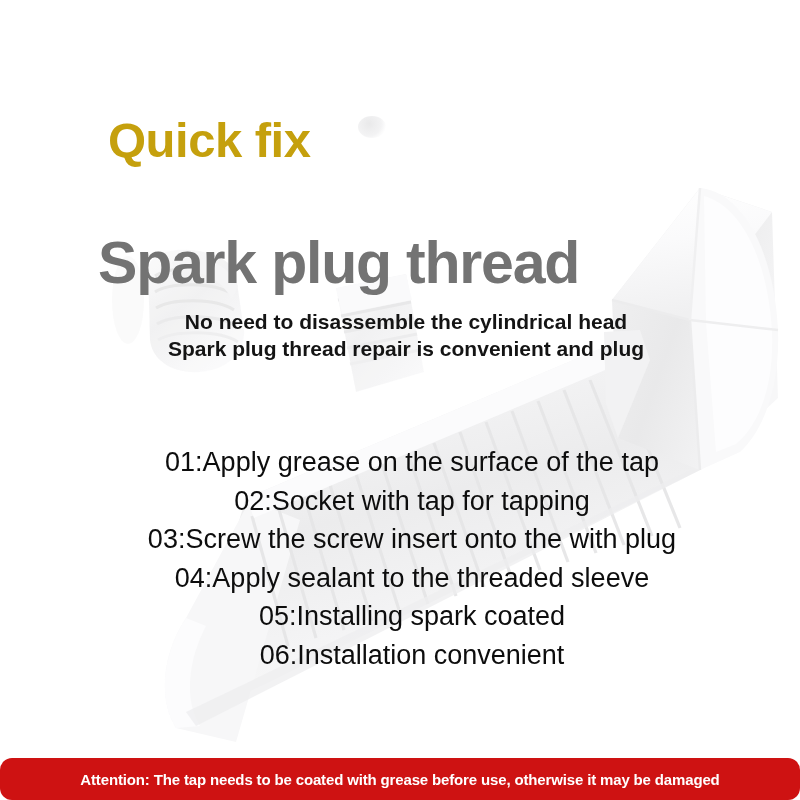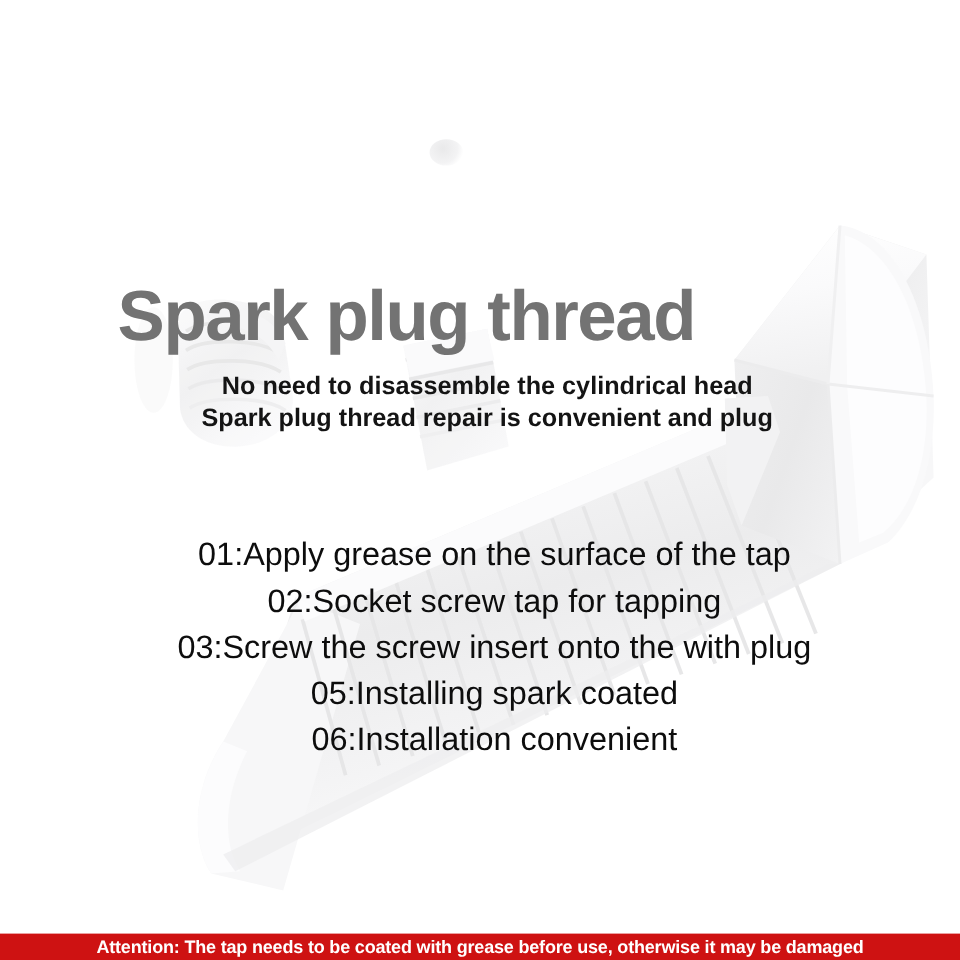--- a/index.html
+++ b/index.html
@@ -98,26 +98,27 @@
     color: #0d0d0d;
     white-space: nowrap;
   }
 
   
   .attention-bar {
     position: absolute;
     left: 0;
     right: 0;
     bottom: 0;
-    height: 22px;
+    height: 42px;
     background: #ce1212;
     z-index: 3;
     display: flex;
     align-items: center;
     justify-content: center;
+    border-radius: 12px;
   }
   .attention-text {
     font-size: 15px;
     font-weight: bold;
     color: #ffffff;
     letter-spacing: -0.15px;
     white-space: nowrap;
     line-height: 1;
   }
 
@@ -243,32 +244,34 @@
 
         <path d="M604 332 L640 330 L650 360 L618 438 L606 404 Z" fill="#f2f2f3"></path>
       </g>
     </svg>
   </div>
 
   <div class="lens-blob"></div>
 
   <div class="text-layer">
 
+    <div class="eyebrow-title" style="color: rgb(197, 160, 13);">Quick fix</div>
 
     <h1 class="main-title" style="color: #737373;">Spark plug thread</h1>
 
     <div class="subtitle-block">
       <div class="subtitle-line">No need to disassemble the cylindrical head</div>
       <div class="subtitle-line">Spark plug thread repair is convenient and plug</div>
     </div>
 
     <div class="steps-block">
       <div class="step-line">01:Apply grease on the surface of the tap</div>
-      <div class="step-line">02:Socket screw tap for tapping</div>
+      <div class="step-line">02:Socket with tap for tapping</div>
       <div class="step-line">03:Screw the screw insert onto the with plug</div>
+      <div class="step-line">04:Apply sealant to the threaded sleeve</div>
       <div class="step-line">05:Installing spark coated</div>
       <div class="step-line">06:Installation convenient</div>
     </div>
 
   </div>
 
   <div class="attention-bar" style="background: rgb(206, 18, 18);">
     <span class="attention-text" style="color: rgb(255, 255, 255);">Attention: The tap needs to be coated with grease before use, otherwise it may be damaged</span>
   </div>
 

